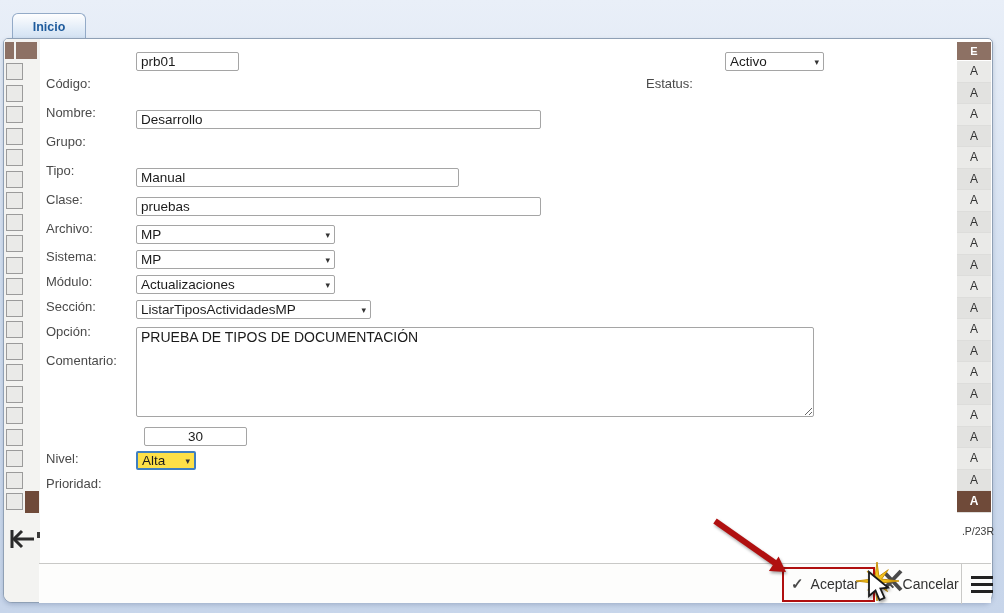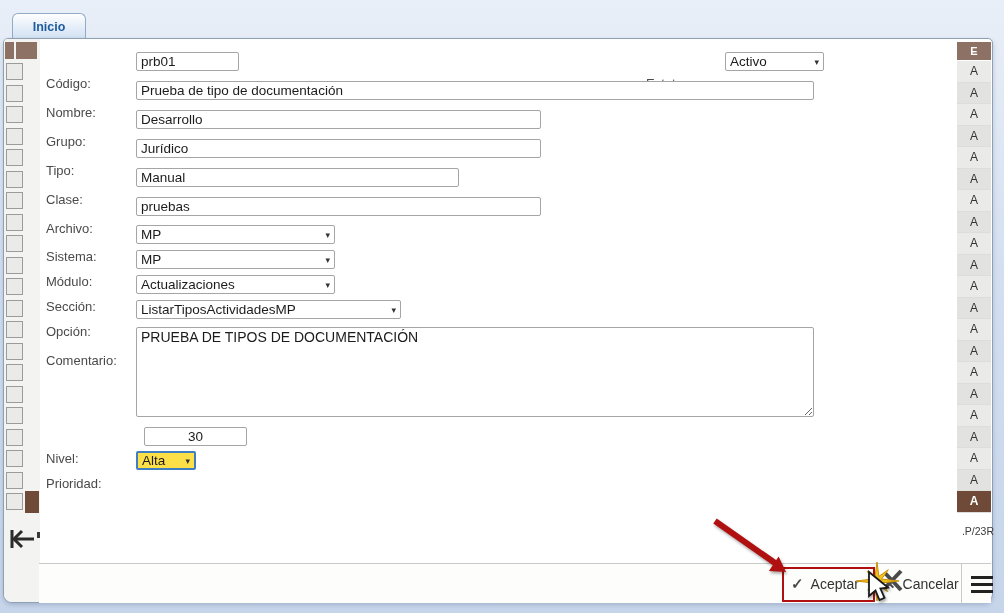--- a/index.html
+++ b/index.html
@@ -213,27 +213,25 @@
     <span class="flabel" style="left:6px;top:15px">Código:</span>
     <input class="tinput" style="left: 96px; top: 13px; width: 103px;" value="prb01">
 
     <span class="flabel" style="left:606px;top:15px">Estatus:</span>
     <div class="selbox" style="left:685px;top:13px;width:99px">
       <span>Activo</span>
       <span class="arrow">▾</span>
     </div>
 
     <span class="flabel" style="left:6px;top:44px">Nombre:</span>
-    <input class="tinput" style="left: 96px; top: 42px; width: 678px;" value="Prueba de tipo de documentación">
 
     <span class="flabel" style="left:6px;top:73px">Grupo:</span>
     <input class="tinput" style="left: 96px; top: 71px; width: 405px;" value="Desarrollo">
 
     <span class="flabel" style="left:6px;top:102px">Tipo:</span>
-    <input class="tinput" style="left: 96px; top: 100px; width: 405px;" value="Jurídico">
 
     <span class="flabel" style="left:6px;top:131px">Clase:</span>
     <input class="tinput" style="left: 96px; top: 129px; width: 323px;" value="Manual">
 
     <span class="flabel" style="left:6px;top:160px">Archivo:</span>
     <input class="tinput" style="left: 96px; top: 158px; width: 405px;" value="pruebas">
 
     <span class="flabel" style="left:6px;top:188px">Sistema:</span>
     <div class="selbox" style="left:96px;top:186px;width:199px">
       <span>MP</span>
@@ -246,21 +244,21 @@
       <span class="arrow">▾</span>
     </div>
 
     <span class="flabel" style="left:6px;top:238px">Sección:</span>
     <div class="selbox" style="left:96px;top:236px;width:199px">
       <span>Actualizaciones</span>
       <span class="arrow">▾</span>
     </div>
 
     <span class="flabel" style="left:6px;top:263px">Opción:</span>
-    <div class="selbox" style="left:96px;top:261px;width:265px">
+    <div class="selbox" style="left:96px;top:261px;width:235px">
       <span>ListarTiposActividadesMP</span>
       <span class="arrow">▾</span>
     </div>
 
     <span class="flabel" style="left:6px;top:292px">Comentario:</span>
     <textarea class="tarea" style="left: 96px; top: 288px; width: 678px; height: 90px;">PRUEBA DE TIPOS DE DOCUMENTACIÓN</textarea>
 
     <span class="flabel" style="left:6px;top:390px">Nivel:</span>
     <input class="tinput" style="left: 104px; top: 388px; width: 103px; text-align: center;" value="30">
 

